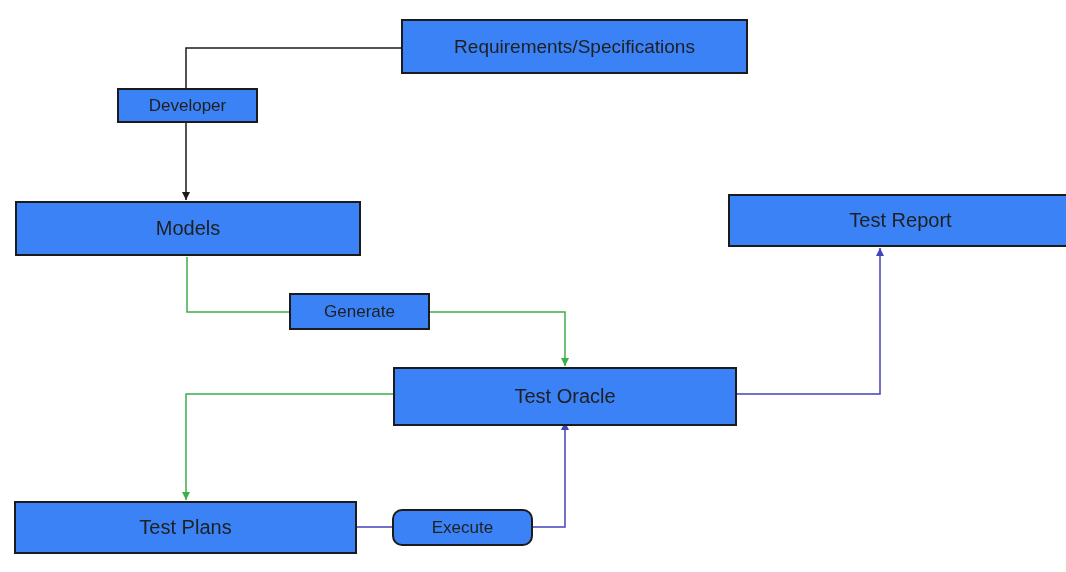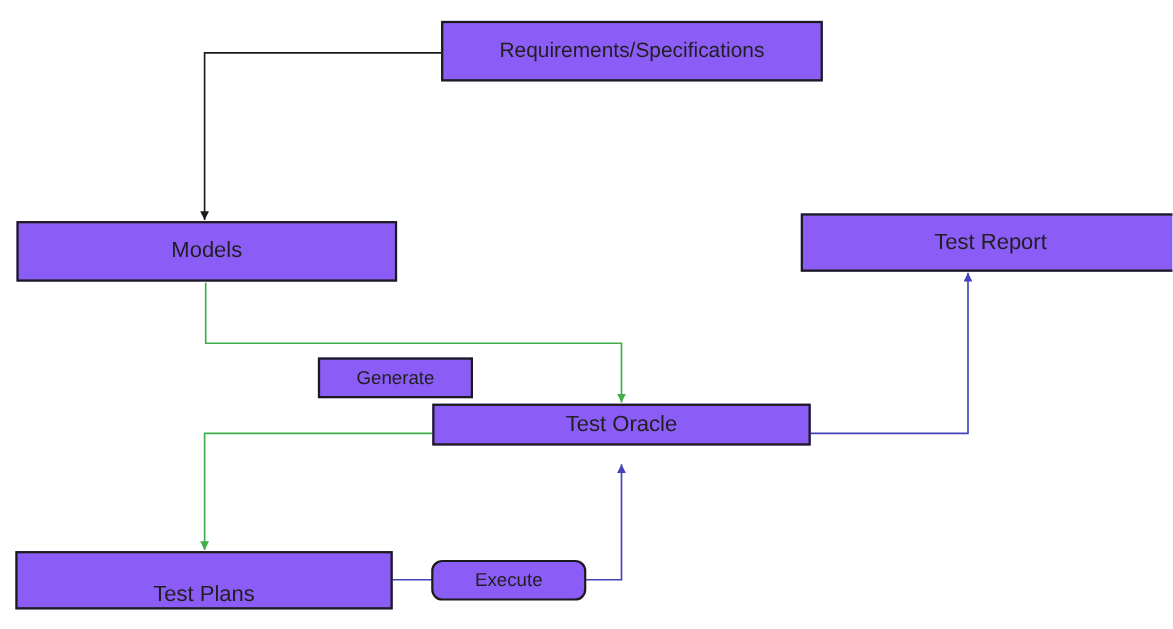--- a/index.html
+++ b/index.html
@@ -20,36 +20,36 @@
     left: 0;
     top: 0;
     z-index: 1;
   }
   .node {
     position: absolute;
     z-index: 2;
     display: flex;
     align-items: center;
     justify-content: center;
-    background: #8b5cf6;
+    background: #3b82f6;
     border: 2px solid #1b1b1b;
     box-sizing: border-box;
     color: #1f1f1f;
     text-align: center;
     white-space: nowrap;
   }
   .node.big   { font-size: 20px; }
   .node.small { font-size: 17px; }
 
   .node-requirements { left: 401px; top: 19px;  width: 347px; height: 55px; font-size: 19px; }
   .node-developer    { left: 117px; top: 88px;  width: 141px; height: 35px; }
   .node-models       { left: 15px;  top: 201px; width: 346px; height: 55px; text-align: center; }
-  .node-generate     { left: 289px; top: 293px; width: 141px; height: 37px; margin-top: 32px; }
-  .node-test-oracle  { left: 393px; top: 367px; width: 344px; height: 38px; }
-  .node-test-plans   { left: 14px;  top: 501px; width: 343px; height: 53px; align-items: flex-end; }
+  .node-generate     { left: 289px; top: 293px; width: 141px; height: 37px; }
+  .node-test-oracle  { left: 393px; top: 367px; width: 344px; height: 59px; }
+  .node-test-plans   { left: 14px;  top: 501px; width: 343px; height: 53px; }
   .node-execute      { left: 392px; top: 509px; width: 141px; height: 37px; border-radius: 10px; }
   .node-test-report  { left: 728px; top: 194px; width: 345px; height: 53px; }
 </style>
 </head>
 <body>
 
 <div class="canvas">
 
   <svg class="edges" width="1066" height="572" viewBox="0 0 1066 572">
     <defs>
@@ -72,20 +72,23 @@
 
     <polyline points="357,527 565,527 565,422" fill="none" stroke-width="1.5" marker-end="url(#arrow-blue)" stroke="#4343bb"></polyline>
 
     <polyline points="737,394 880,394 880,248" fill="none" stroke-width="1.5" marker-end="url(#arrow-blue)" stroke="#4343bb"></polyline>
   </svg>
 
   <div class="node node-requirements">
     <span>Requirements/Specifications</span>
   </div>
 
+  <div class="node small node-developer">
+    <span>Developer</span>
+  </div>
 
   <div class="node big node-models">
     <span>Models</span>
   </div>
 
   <div class="node small node-generate">
     <span>Generate</span>
   </div>
 
   <div class="node big node-test-oracle">

